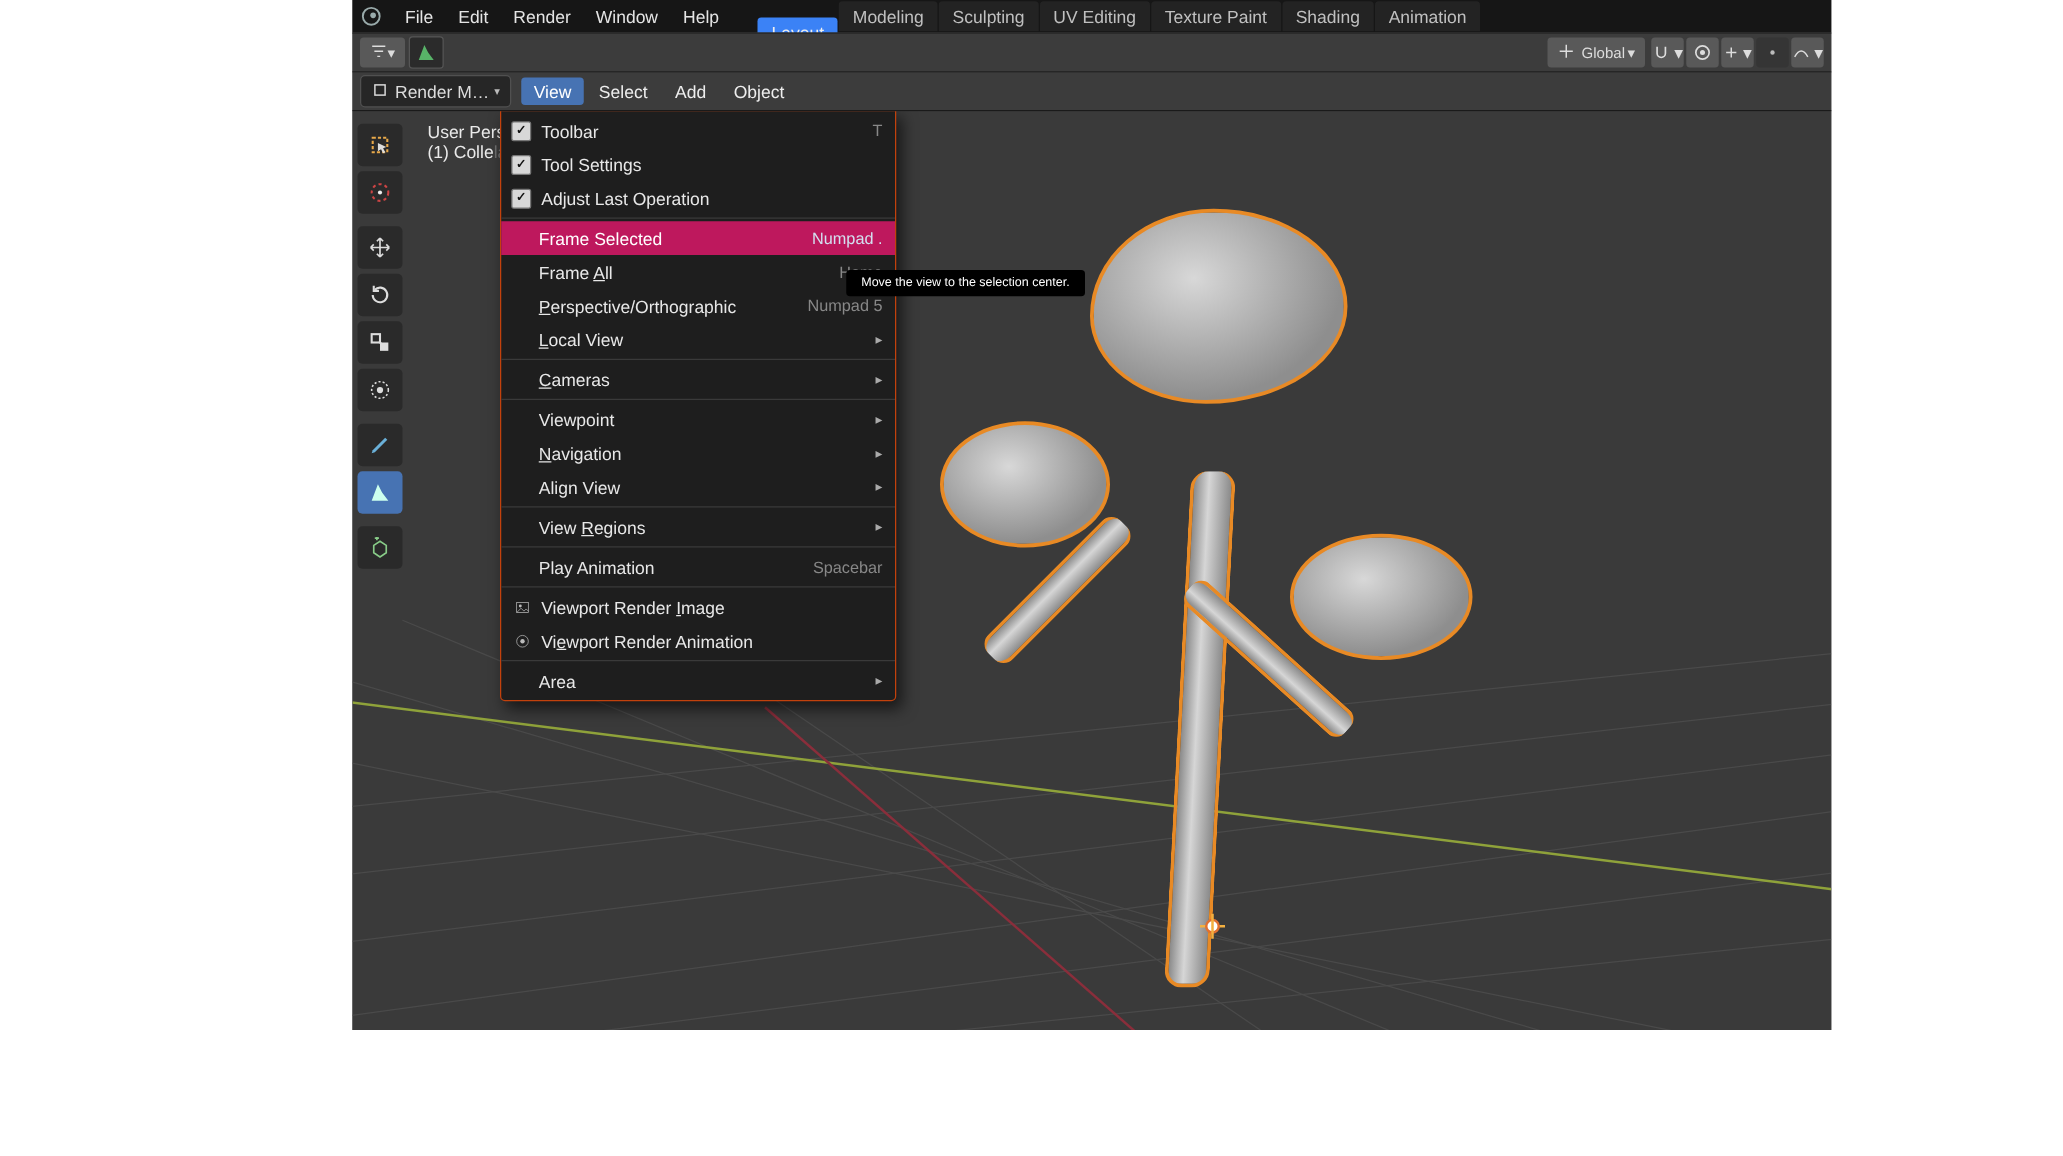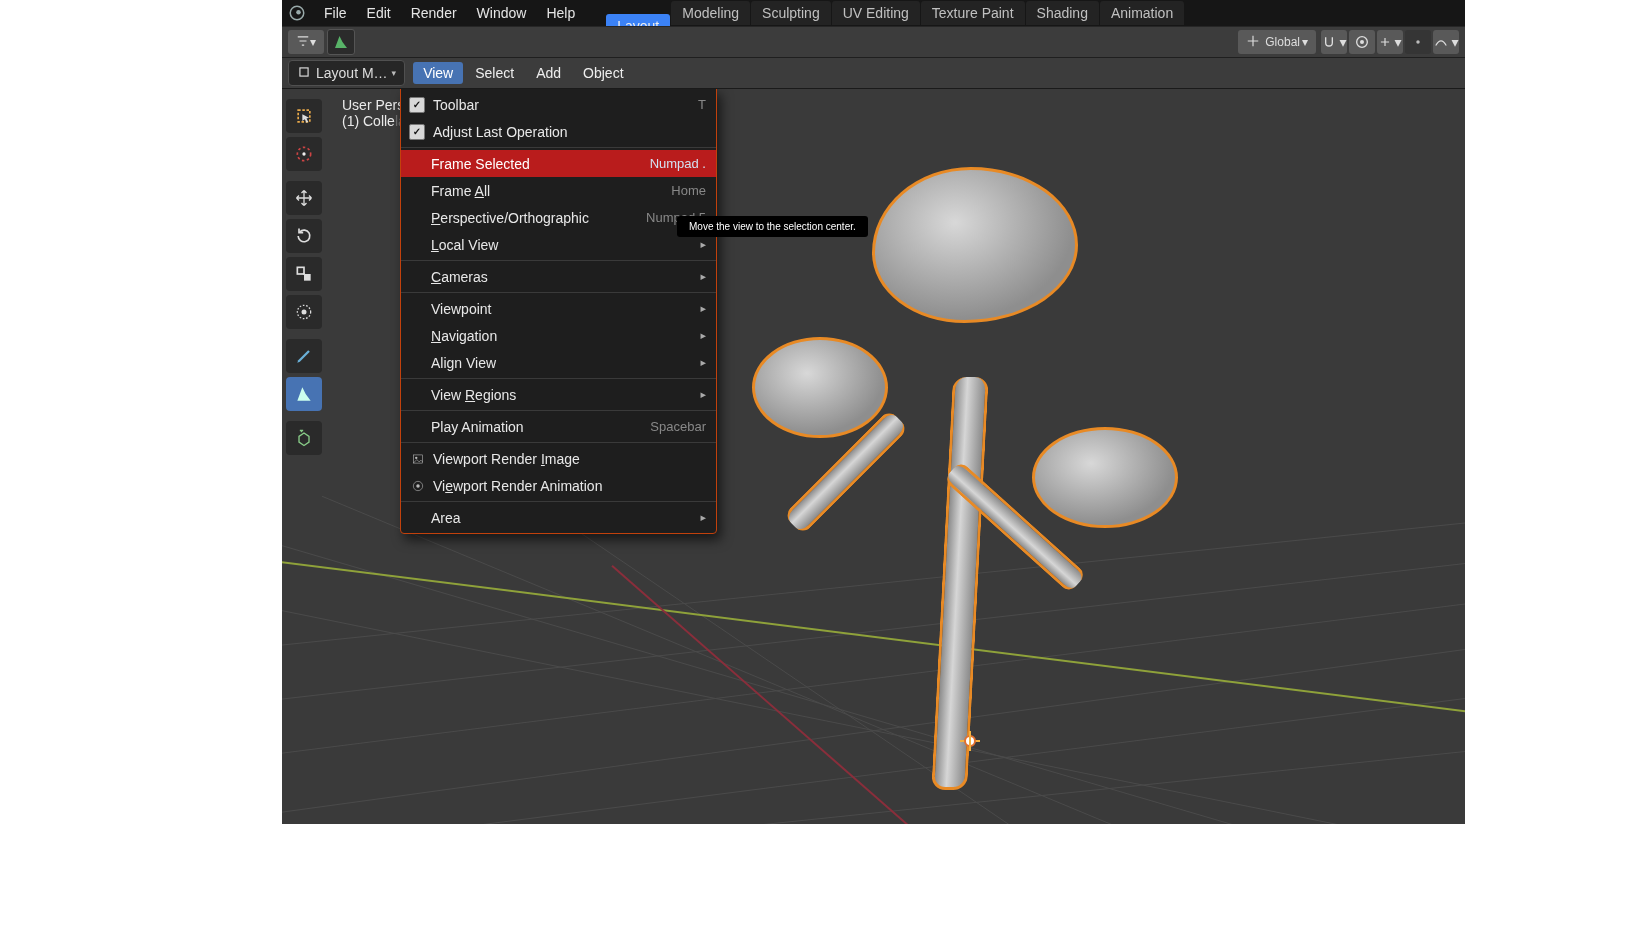--- a/index.html
+++ b/index.html
@@ -192,21 +192,21 @@
     z-index: 10;
   }
   .dd-item {
     display: flex;
     align-items: center;
     padding: 3px 10px 3px 8px;
     height: 21px;
     position: relative;
   }
   .dd-item.hl {
-    background: #b91c1c;
+    background: #be185d;
     color: #fff;
   }
   .dd-check {
     width: 14px;
     height: 14px;
     border: 1px solid #777;
     border-radius: 2px;
     margin-right: 8px;
     display: flex;
     align-items: center;
@@ -376,21 +376,21 @@
     </div>
   </div>
 
   <div class="sub-header">
     <div class="mode-btn">
       <span style="margin-right:5px">
         <svg width="14" height="14" viewBox="0 0 24 24">
             <rect x="5" y="5" width="14" height="14" fill="none" stroke="#ddd" stroke-width="2"></rect>
           </svg>
       </span>
-      <span>Layout M…</span>
+      <span>Render M…</span>
       <span class="drop-triangle">▾</span>
     </div>
     <span style="width:6px"></span>
     <span class="hmenu active">View</span>
     <span class="hmenu">Select</span>
     <span class="hmenu">Add</span>
     <span class="hmenu">Object</span>
   </div>
 
   <div class="viewport">
@@ -494,20 +494,24 @@
     </div>
 
     <div class="dropdown" id="dd">
         <div class="dd-item">
           <span class="dd-check on"></span>
           <span class="dd-label">Toolbar</span>
           <span class="dd-shortcut">T</span>
         </div>
         <div class="dd-item">
           <span class="dd-check on"></span>
+          <span class="dd-label">Tool Settings</span>
+        </div>
+        <div class="dd-item">
+          <span class="dd-check on"></span>
           <span class="dd-label">Adjust Last Operation</span>
         </div>
         <div class="dd-sep"></div>
         <div class="dd-item hl">
           <span class="dd-noicon-indent"></span>
           <span class="dd-label">Frame Selected</span>
           <span class="dd-shortcut">Numpad .</span>
         </div>
         <div class="dd-item">
           <span class="dd-noicon-indent"></span>

